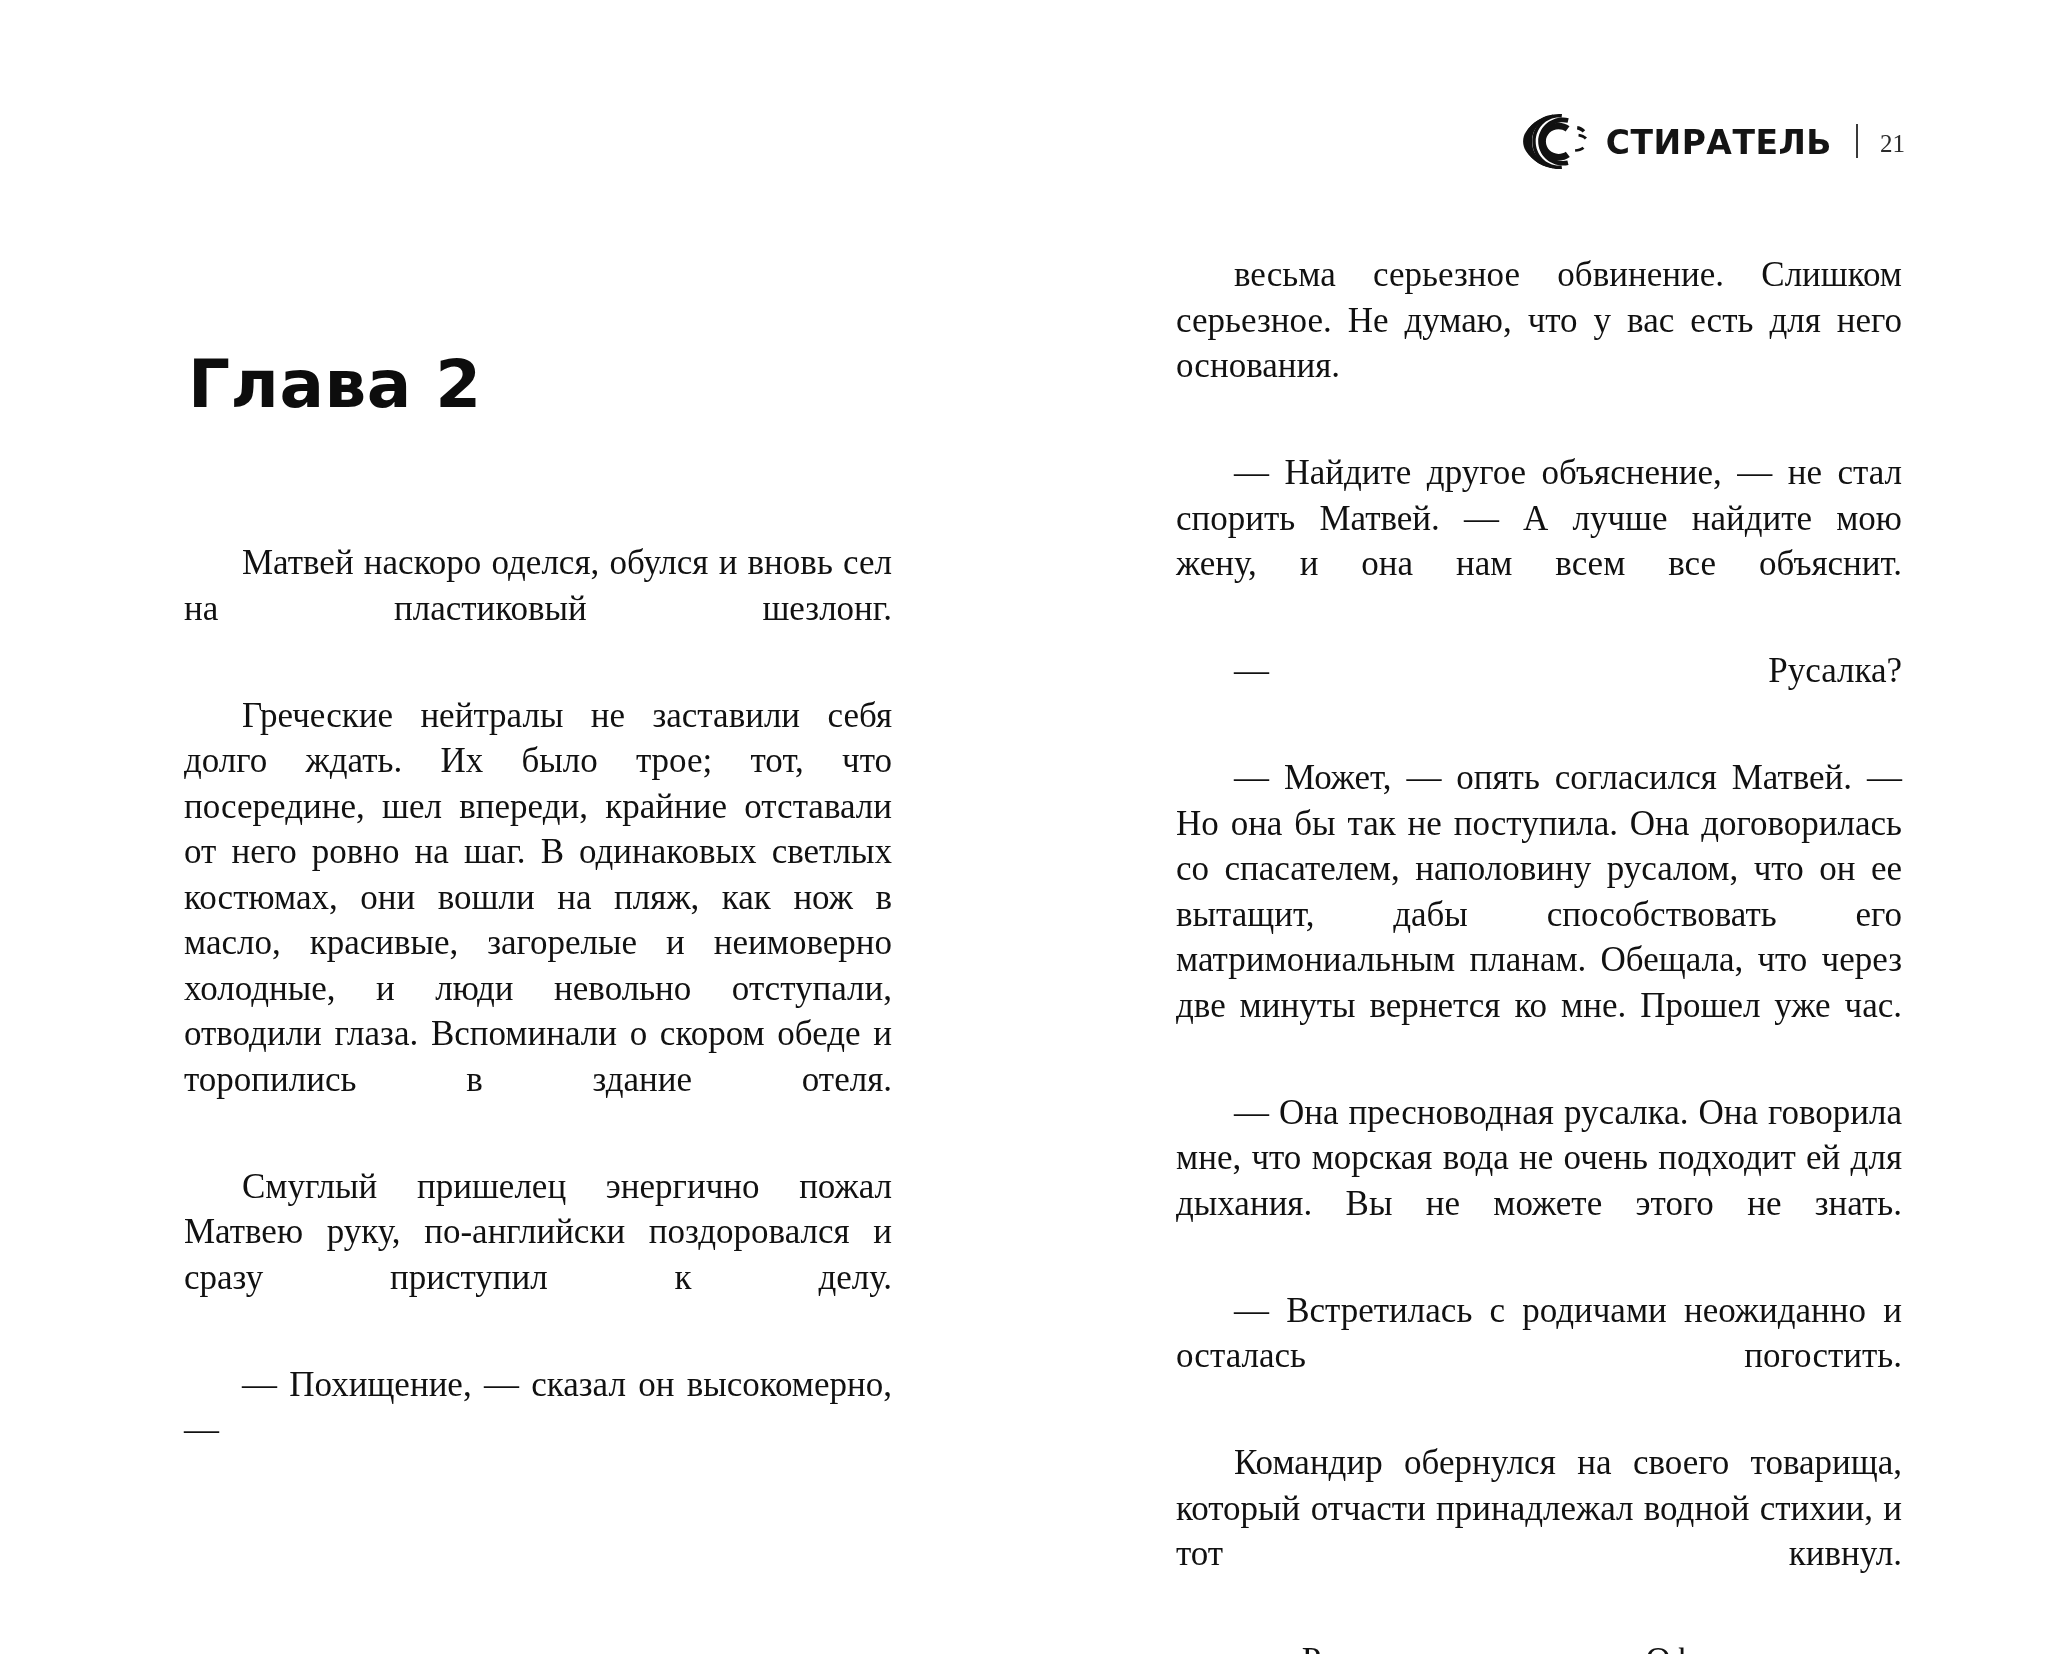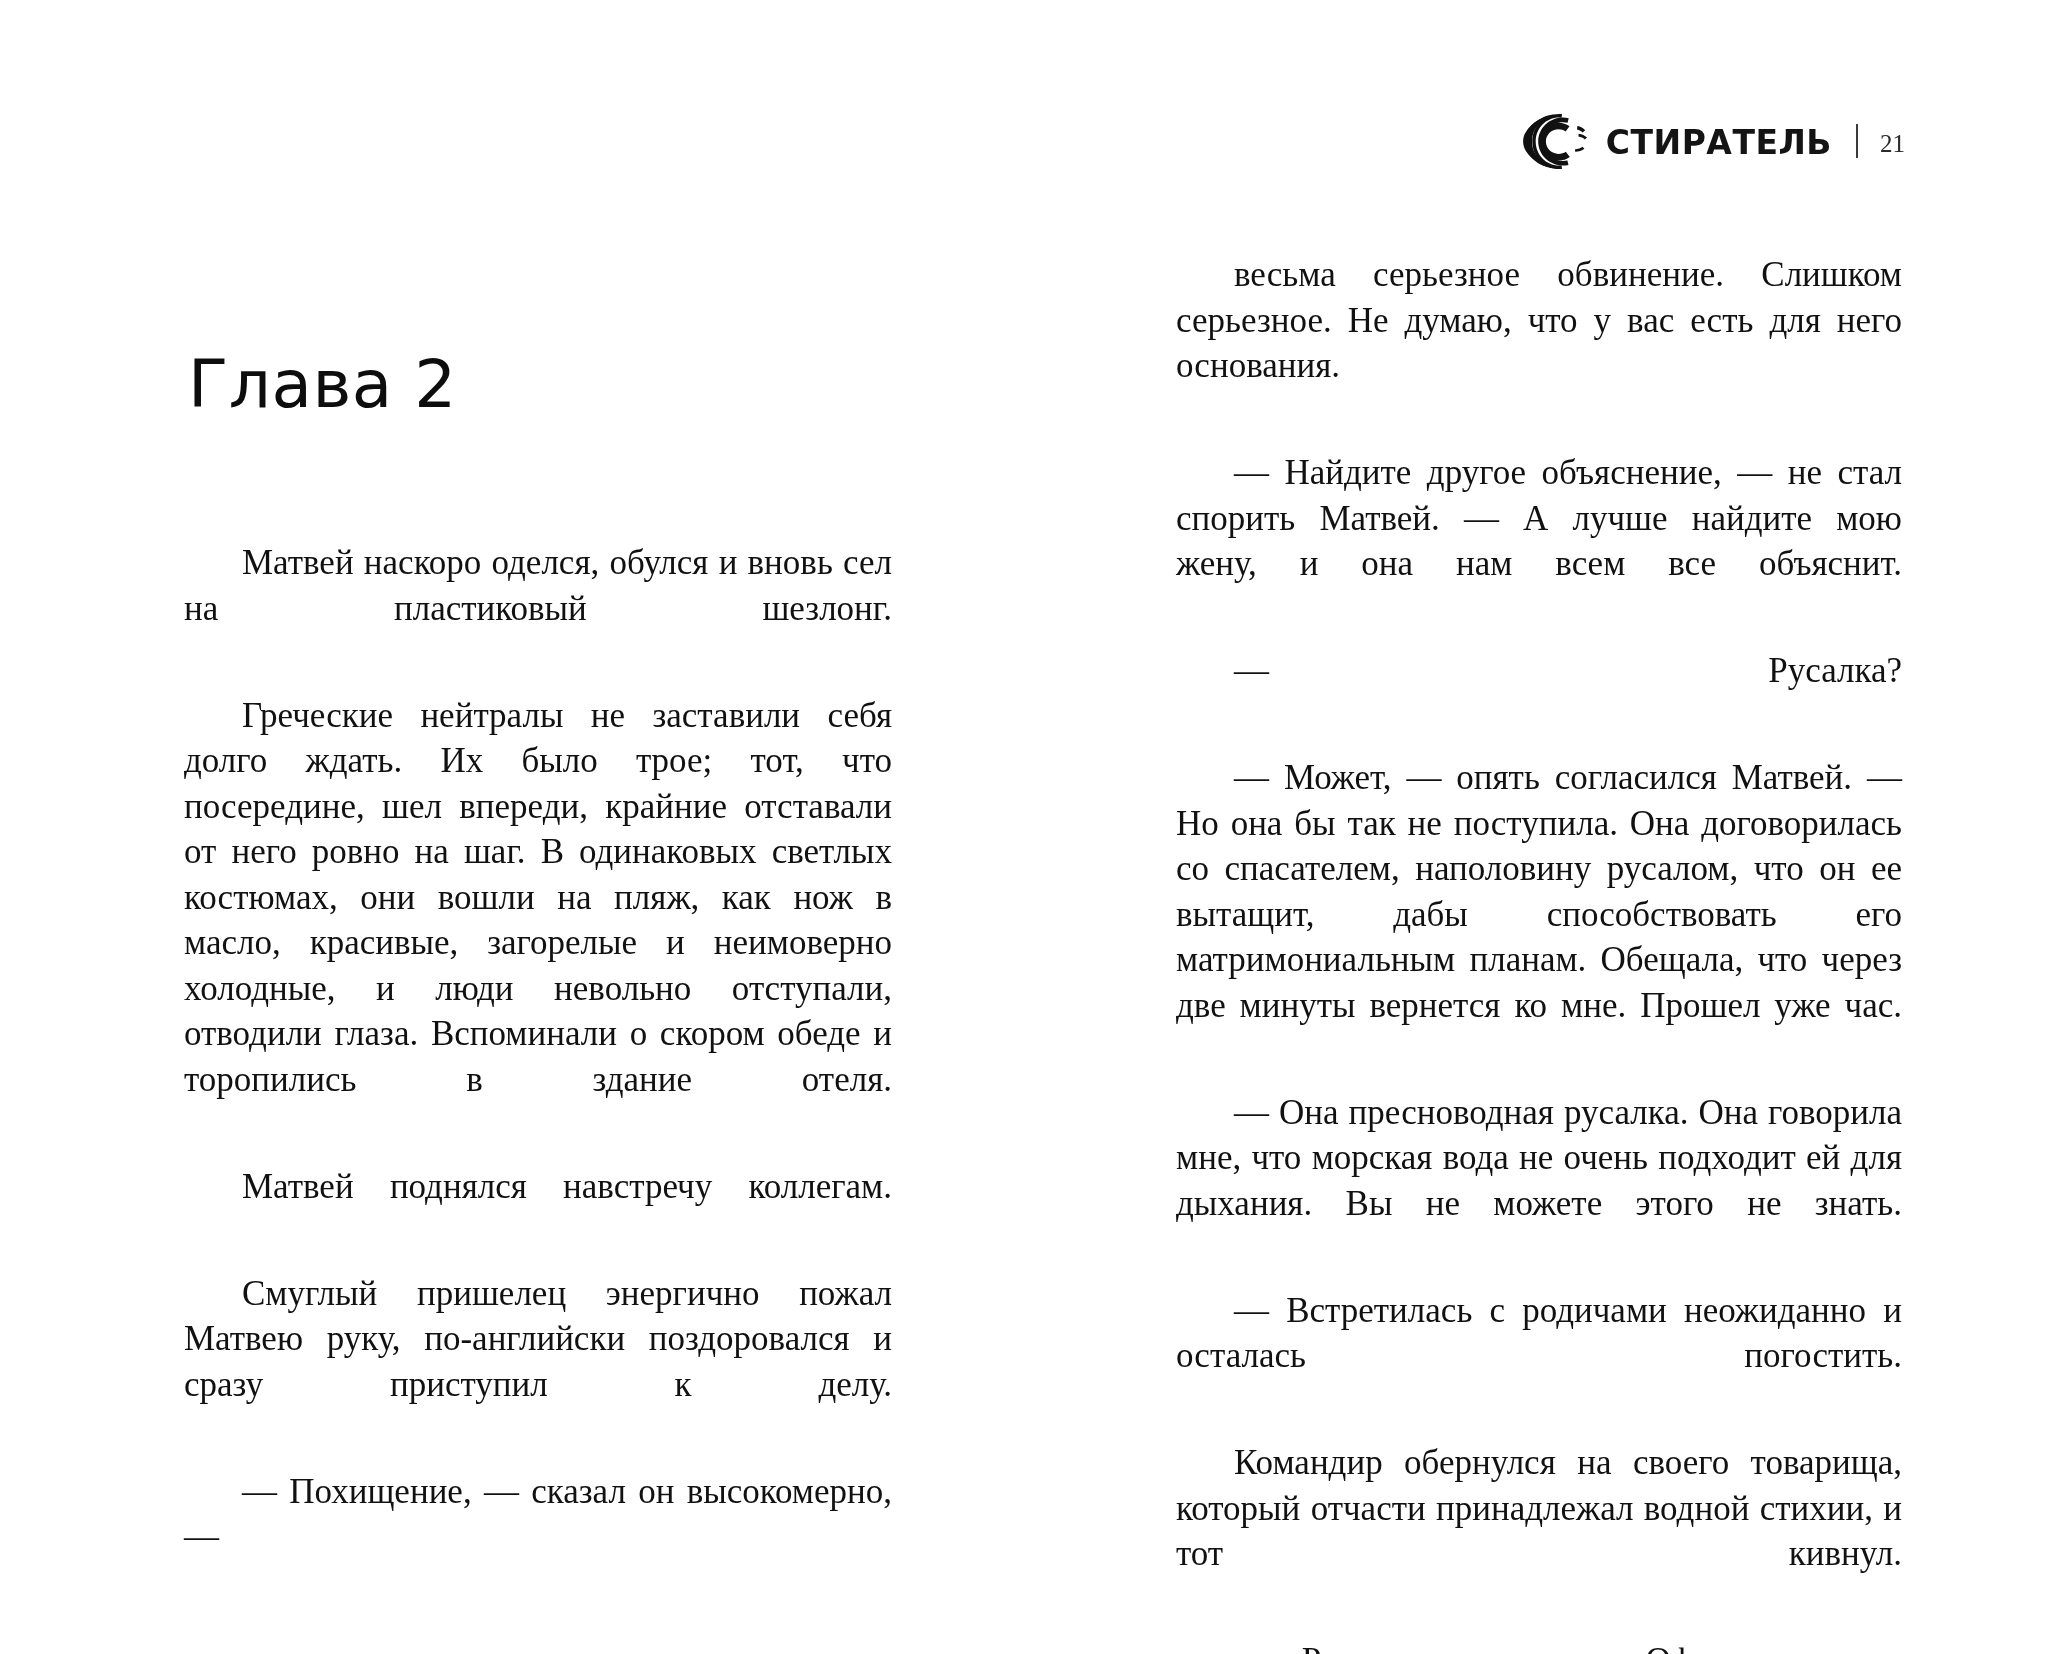--- a/index.html
+++ b/index.html
@@ -75,21 +75,21 @@
     width: 740px;
   }
   #column-right {
     left: 1160px;
     top: 236px;
     width: 758px;
   }
 
   #chapter-title {
     font-family: "DejaVu Sans", "Liberation Sans", sans-serif;
-    font-weight: 400;
+    font-weight: 700;
     font-size: 66px;
     line-height: 1;
     letter-spacing: 0.5px;
     color: #0d0d0d;
     margin: 0 0 122px 20px;
   }
 
   .body-text p {
     margin: 16px;
     font-size: 35px;
@@ -131,21 +131,20 @@
   </div>
   <span id="head-divider"></span>
   <span id="page-number">21</span>
 </div>
 
 <div class="column" id="column-left">
   <h1 id="chapter-title">Глава 2</h1>
   <div class="body-text" id="left-body">
       <p>Матвей наскоро оделся, обулся и вновь сел на пластиковый шезлонг.</p>
       <p>Греческие нейтралы не заставили себя долго ждать. Их было трое; тот, что посередине, шел впереди, крайние отставали от него ровно на шаг. В одинаковых светлых костюмах, они вошли на пляж, как нож в масло, красивые, загорелые и неимоверно холодные, и люди невольно отступали, отводили глаза. Вспоминали о скором обеде и торопились в здание отеля.</p>
-      <p>Матвей поднялся навстречу коллегам.</p>
       <p>Смуглый пришелец энергично пожал Матвею руку, по-английски поздоровался и сразу приступил к делу.</p>
       <p>— Похищение, — сказал он высокомерно, —</p>
     </div>
 </div>
 
 <div class="column" id="column-right">
   <div class="body-text" id="right-body">
       <p>весьма серьезное обвинение. Слишком серьезное. Не думаю, что у вас есть для него основания.</p>
       <p>— Найдите другое объяснение, — не стал спорить Матвей. — А лучше найдите мою жену, и она нам всем все объяснит.</p>
       <p>— Русалка?</p>

